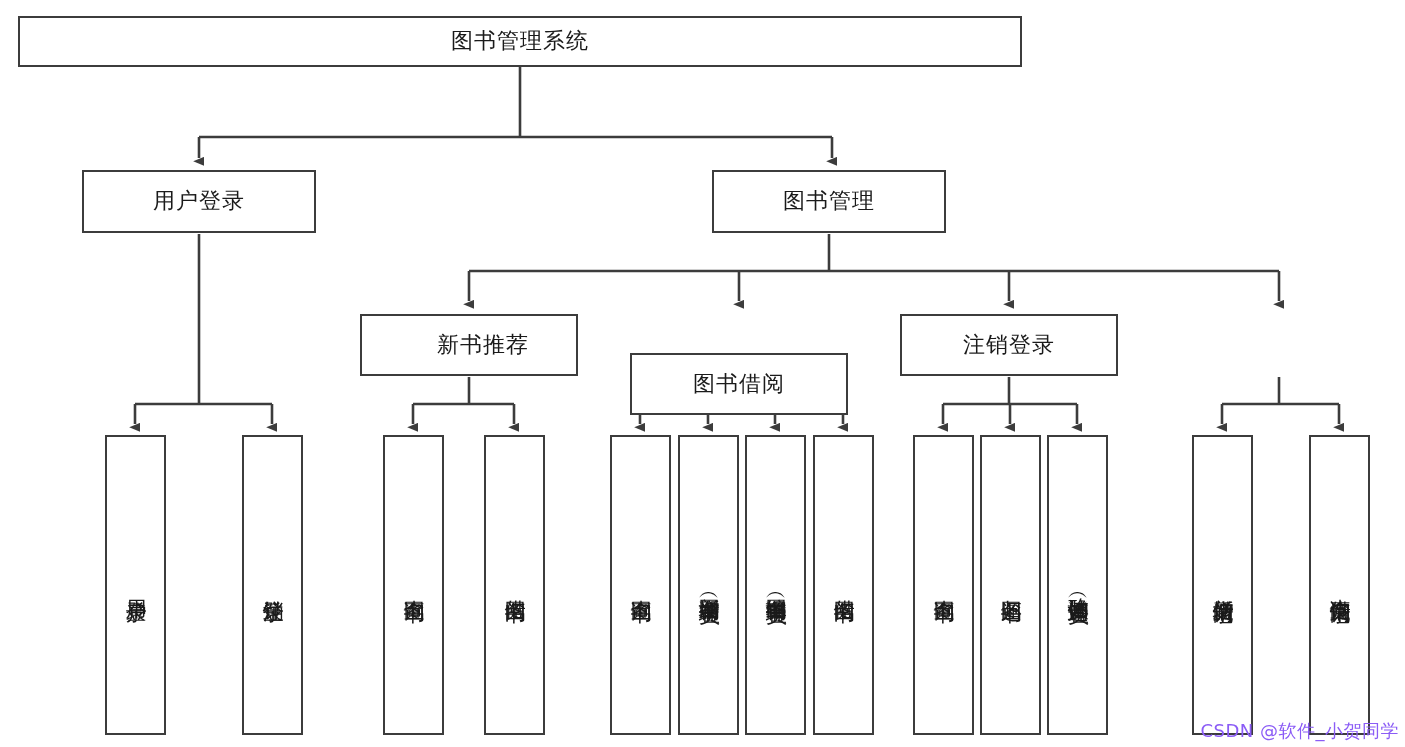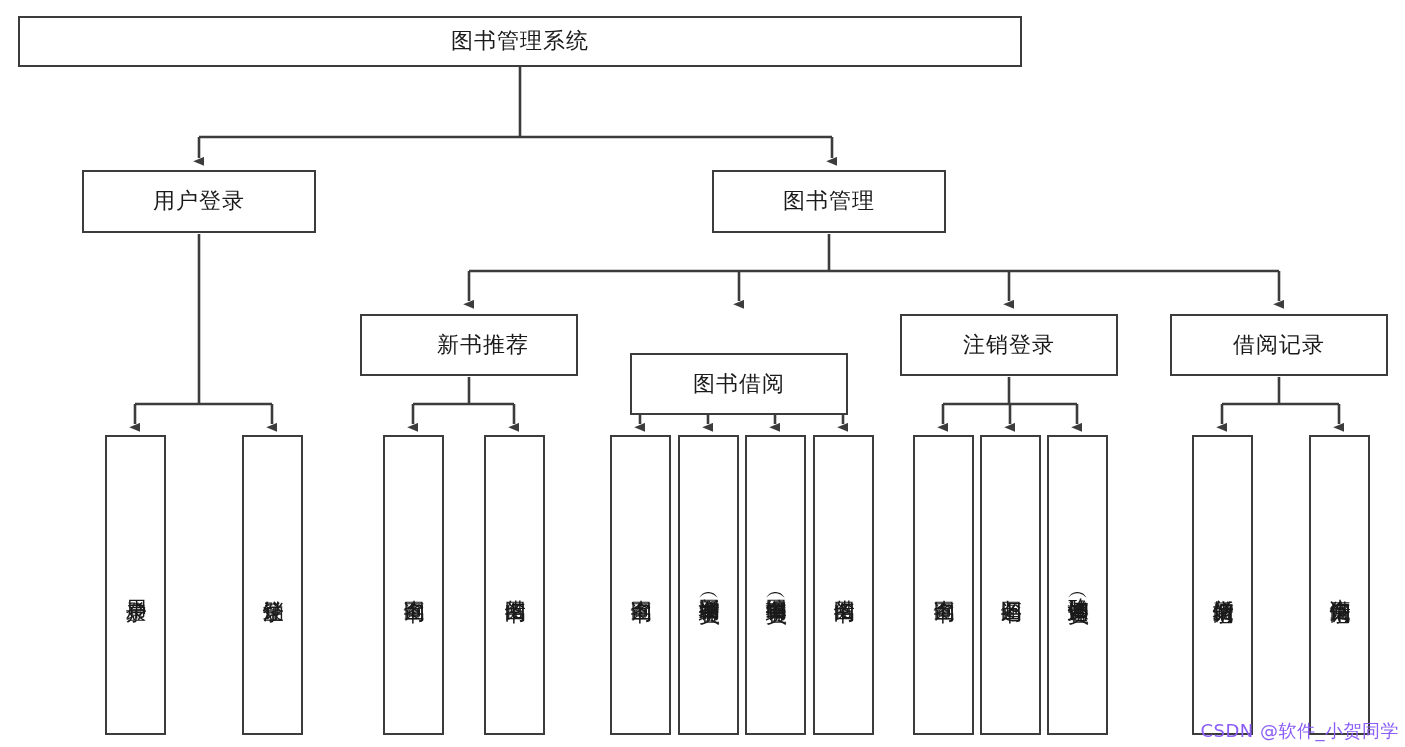--- a/index.html
+++ b/index.html
@@ -120,23 +120,20 @@
 
   <div class="node node-h" style="left:360px;top:314px;width:218px;height:62px;padding-left:28px;">
     <span>新书推荐</span>
   </div>
   <div class="node node-h" style="left:630px;top:314px;width:218px;height:62px;margin-top:39px;">
     <span>图书借阅</span>
   </div>
   <div class="node node-h" style="left:900px;top:314px;width:218px;height:62px;">
     <span>注销登录</span>
   </div>
-  <div class="node node-h" style="left:1170px;top:314px;width:218px;height:62px;">
-    <span>借阅记录</span>
-  </div>
 
   <div class="node node-v" style="left:105px;top:435px;width:61px;height:300px;">
     <span>用户登录</span>
   </div>
   <div class="node node-v" style="left:242px;top:435px;width:61px;height:300px;">
     <span>注销登录</span>
   </div>
 
   <div class="node node-v" style="left:383px;top:435px;width:61px;height:300px;">
     <span>查询图书</span>

